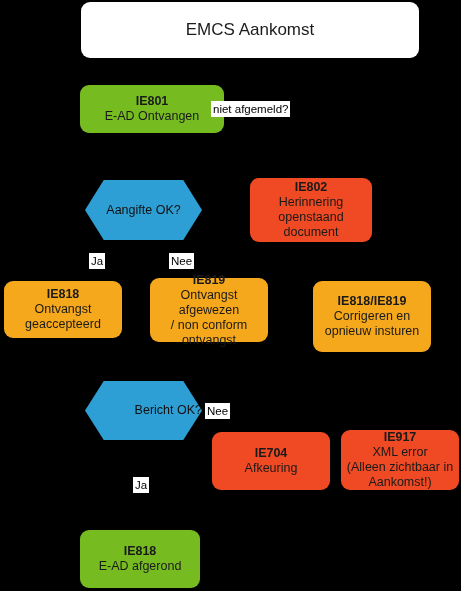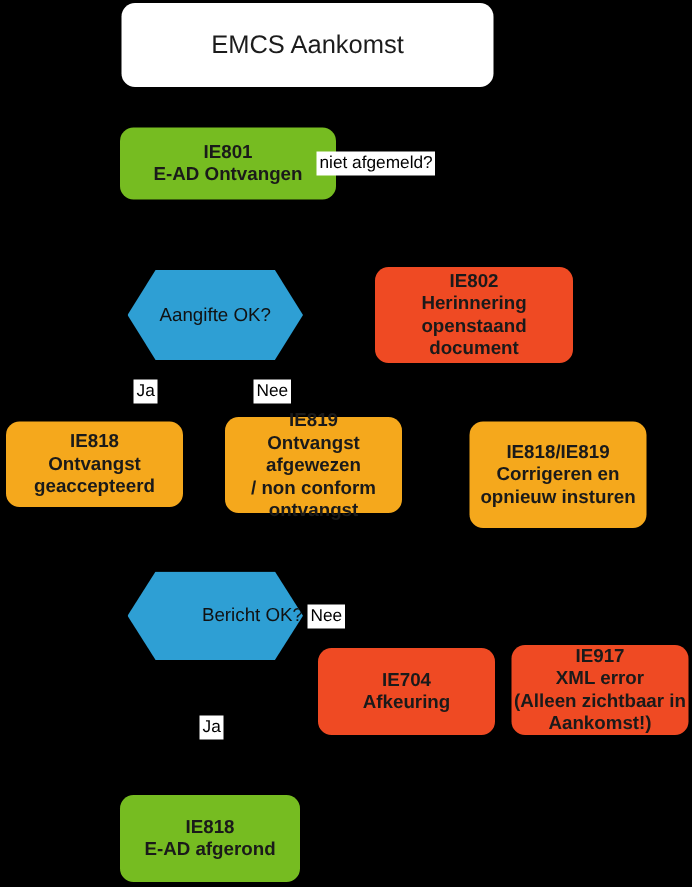--- a/index.html
+++ b/index.html
@@ -50,21 +50,21 @@
     background: #2e9fd4;
     clip-path: polygon(16% 0%, 84% 0%, 100% 50%, 84% 100%, 16% 100%, 0% 50%);
   }
   .line1 {
     font-size: 12.5px;
     font-weight: bold;
     line-height: 15px;
   }
   .linen {
     font-size: 12.5px;
-    font-weight: bold;
+    font-weight: normal;
     line-height: 15px;
   }
   .hex-label {
     font-size: 12.5px;
     font-weight: normal;
     color: #111111;
     line-height: 15px;
   }
   .edge-label {
     position: absolute;
@@ -75,36 +75,36 @@
     padding: 1px 2px;
     white-space: nowrap;
     box-sizing: border-box;
   }
 </style>
 </head>
 <body>
 
 <div id="canvas">
 
-  <div class="node title-box" style="left:81px; top:2px; width:248px; height:56px;">
+  <div class="node title-box" style="left:81px; top:2px; width:338px; height:56px;">
     <span>EMCS Aankomst</span>
   </div>
 
   <div class="node box-green" style="left:80px; top:85px; width:144px; height:48px;">
     <span class="line1">IE801</span>
     <span class="linen">E-AD Ontvangen</span>
   </div>
 
   <div class="edge-label" style="left:211px; top:101px;">niet afgemeld?</div>
 
   <div class="node hexagon" style="left:85px; top:180px; width:117px; height:60px;">
     <span class="hex-label">Aangifte OK?</span>
   </div>
 
-  <div class="node box-orange" style="left:250px; top:178px; width:132px; height:64px;">
+  <div class="node box-orange" style="left:250px; top:178px; width:122px; height:64px;">
     <span class="line1">IE802</span>
     <span class="linen">Herinnering</span>
     <span class="linen">openstaand</span>
     <span class="linen">document</span>
   </div>
 
   <div class="edge-label" style="left:89px; top:253px;">Ja</div>
   <div class="edge-label" style="left:169px; top:253px;">Nee</div>
 
   <div class="node box-yellow" style="left:4px; top:281px; width:118px; height:57px;">

